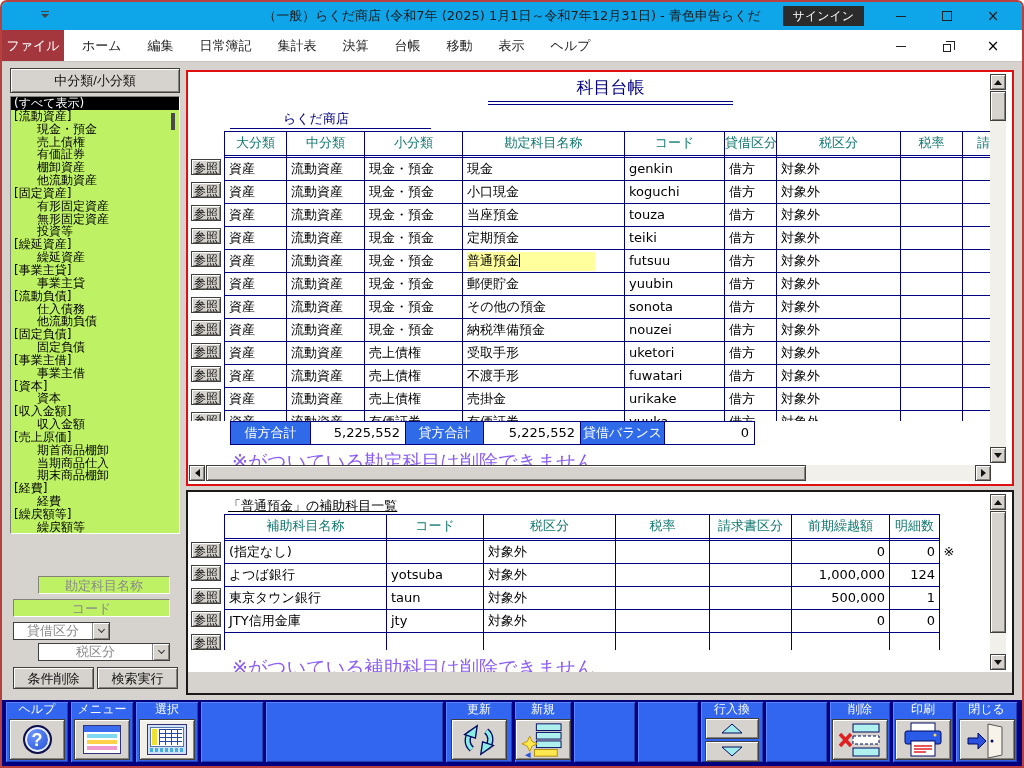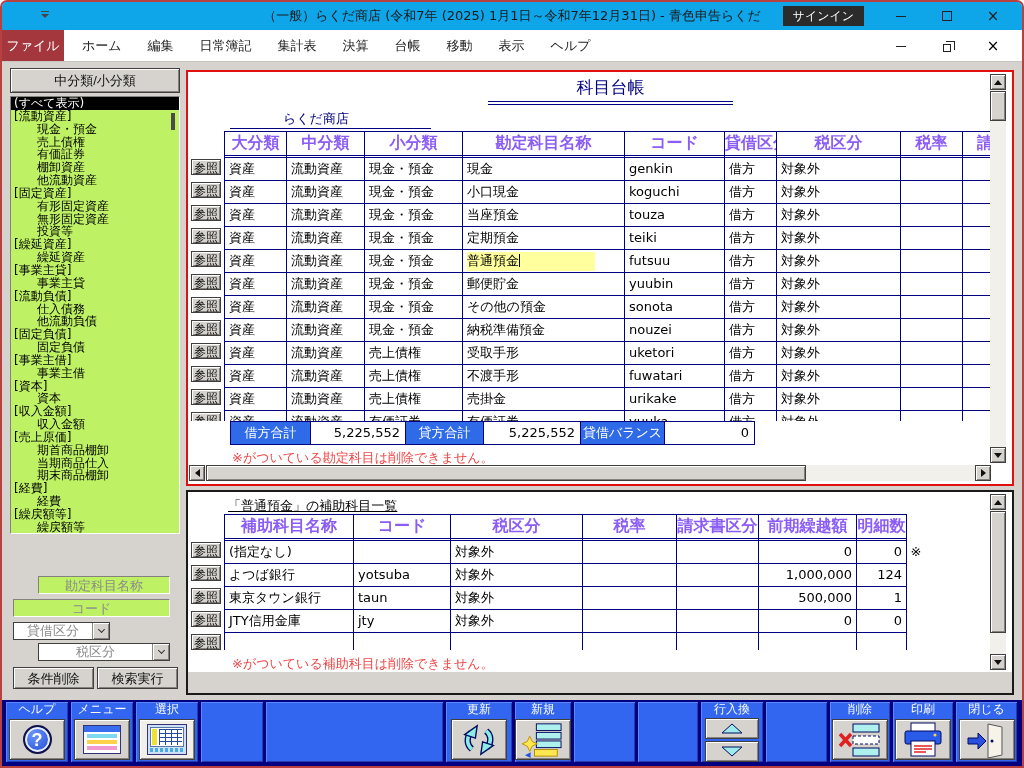--- a/index.html
+++ b/index.html
@@ -63,37 +63,37 @@
 
   .tbl-wrap { position:absolute; overflow:hidden; }
   .mp-tbl { left:2px; top:59px; width:800px; height:290px; }
   .sp-tbl { left:2px; top:22px; width:798px; height:136px; }
 
   .thead, .trow { display:flex; align-items:stretch; }
   .thead { height:27px; }
   .trow { height:23px; }
   .refbtn { width:30px; height:16px; margin:1px 3px 0 1px; flex:none; background:#d6d3ce; border:1px solid #403f3d; box-shadow:inset 1px 1px 0 #fff, inset -1px -1px 0 #85827d; font-size:12px; color:#111; padding:0; font-family:inherit; }
   .thead .refspacer { width:34px; flex:none; }
-  .h { flex:none; border:1px solid #000080; border-left:none; border-bottom:3px double #000080; text-align:center; font-size:16px; line-height:22px; color:#8b5cf6; background:#fff; white-space:nowrap; overflow:hidden;font-weight:bold; }
+  .h { flex:none; border:1px solid #000080; border-left:none; border-bottom:3px double #000080; text-align:center; font-size:13px; line-height:22px; color:#0f766e; background:#fff; white-space:nowrap; overflow:hidden; }
   .h.first { border-left:1px solid #000080; }
   .c { flex:none; border-right:1px solid #000080; border-bottom:1px solid #000080; font-size:13px; line-height:21px; padding-left:4px; color:#000; white-space:nowrap; overflow:hidden; }
   .c.first { border-left:1px solid #000080; }
   .m0{width:63px}.m1{width:78px}.m2{width:98px}.m3{width:162px}.m4{width:100px}.m5{width:52px}.m6{width:124px}.m7{width:62px}.m8{width:60px}
   .h.m8 { text-align:left; padding-left:14px; }
-  .s0{width:130px}.s1{width:97px}.s2{width:132px}.s3{width:94px}.s4{width:82px}.s5{width:98px}.s6{width:50px}
+  .s0{width:163px}.s1{width:97px}.s2{width:132px}.s3{width:94px}.s4{width:82px}.s5{width:98px}.s6{width:50px}
   .num { text-align:right; padding-right:4px; padding-left:0; }
   .markcell { flex:none; width:18px; border:none; font-size:13px; line-height:21px; text-align:center; }
   .editbox { display:inline-block; width:128px; height:19px; margin-top:1px; background:#ffff9e; line-height:18px; }
   .caret { display:inline-block; width:1px; height:13px; background:#000; vertical-align:-2px; }
 
   .summary { position:absolute; left:42px; top:349px; height:24px; display:flex; border:1px solid #000080; background:#fff; }
   .sum-label { width:80px; background:#2f6be8; color:#fff; font-size:13px; text-align:center; line-height:22px; border-right:1px solid #000080; }
   .sum-val { width:95px; font-size:13px; text-align:right; line-height:22px; padding-right:5px; border-right:1px solid #000080; }
   .sum-val.last { border-right:none; }
-  .note { position:absolute; font-size:13px; color:#ef4444;text-align:right; }
+  .note { position:absolute; font-size:19px; color:#8b5cf6;text-align:right; }
 
   
   .sb-track { background:#f2f0eb; position:absolute; }
   .sb-btn3d { position:absolute; background:#d6d3ce; border:1px solid #403f3d; box-shadow:inset 1px 1px 0 #fff, inset -1px -1px 0 #85827d; display:flex; align-items:center; justify-content:center; }
   .tri-up { width:0; height:0; border-left:4px solid transparent; border-right:4px solid transparent; border-bottom:5px solid #111; }
   .tri-dn { width:0; height:0; border-left:4px solid transparent; border-right:4px solid transparent; border-top:5px solid #111; }
   .tri-lf { width:0; height:0; border-top:4px solid transparent; border-bottom:4px solid transparent; border-right:5px solid #111; }
   .tri-rt { width:0; height:0; border-top:4px solid transparent; border-bottom:4px solid transparent; border-left:5px solid #111; }
   .sb-thumb { position:absolute; background:#d6d3ce; border:1px solid #403f3d; box-shadow:inset 1px 1px 0 #fff, inset -1px -1px 0 #85827d; }
 

